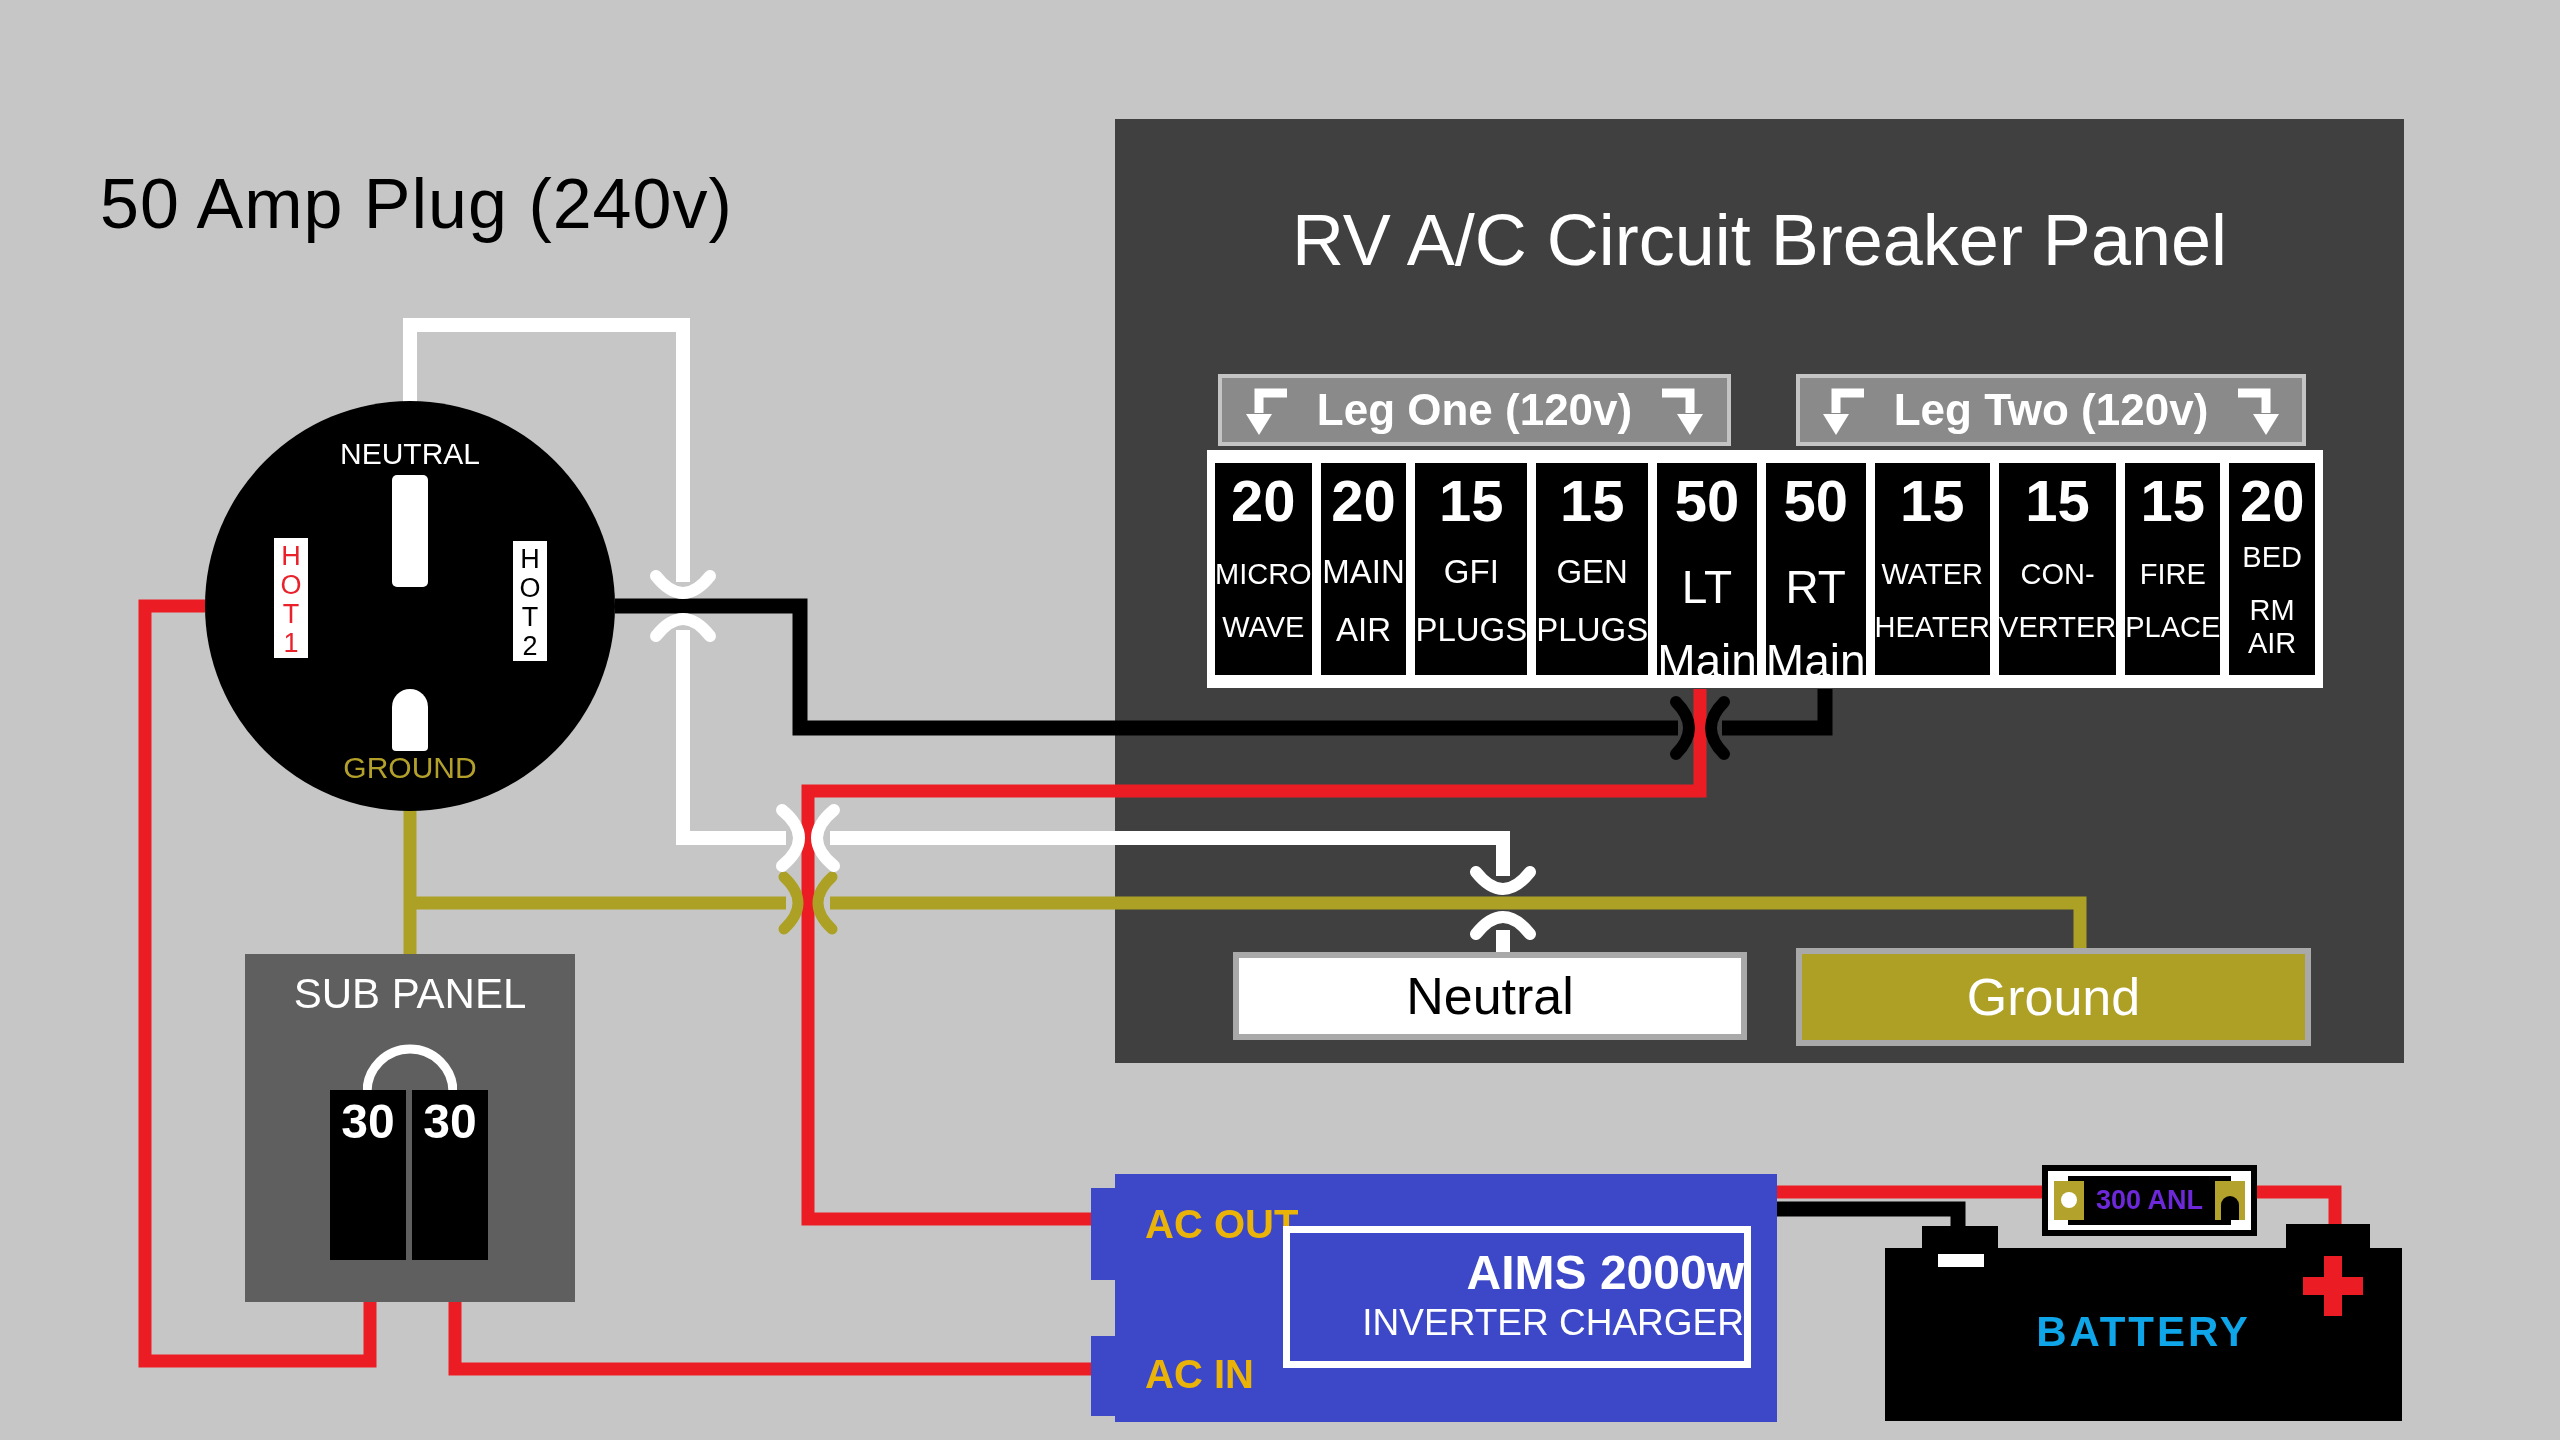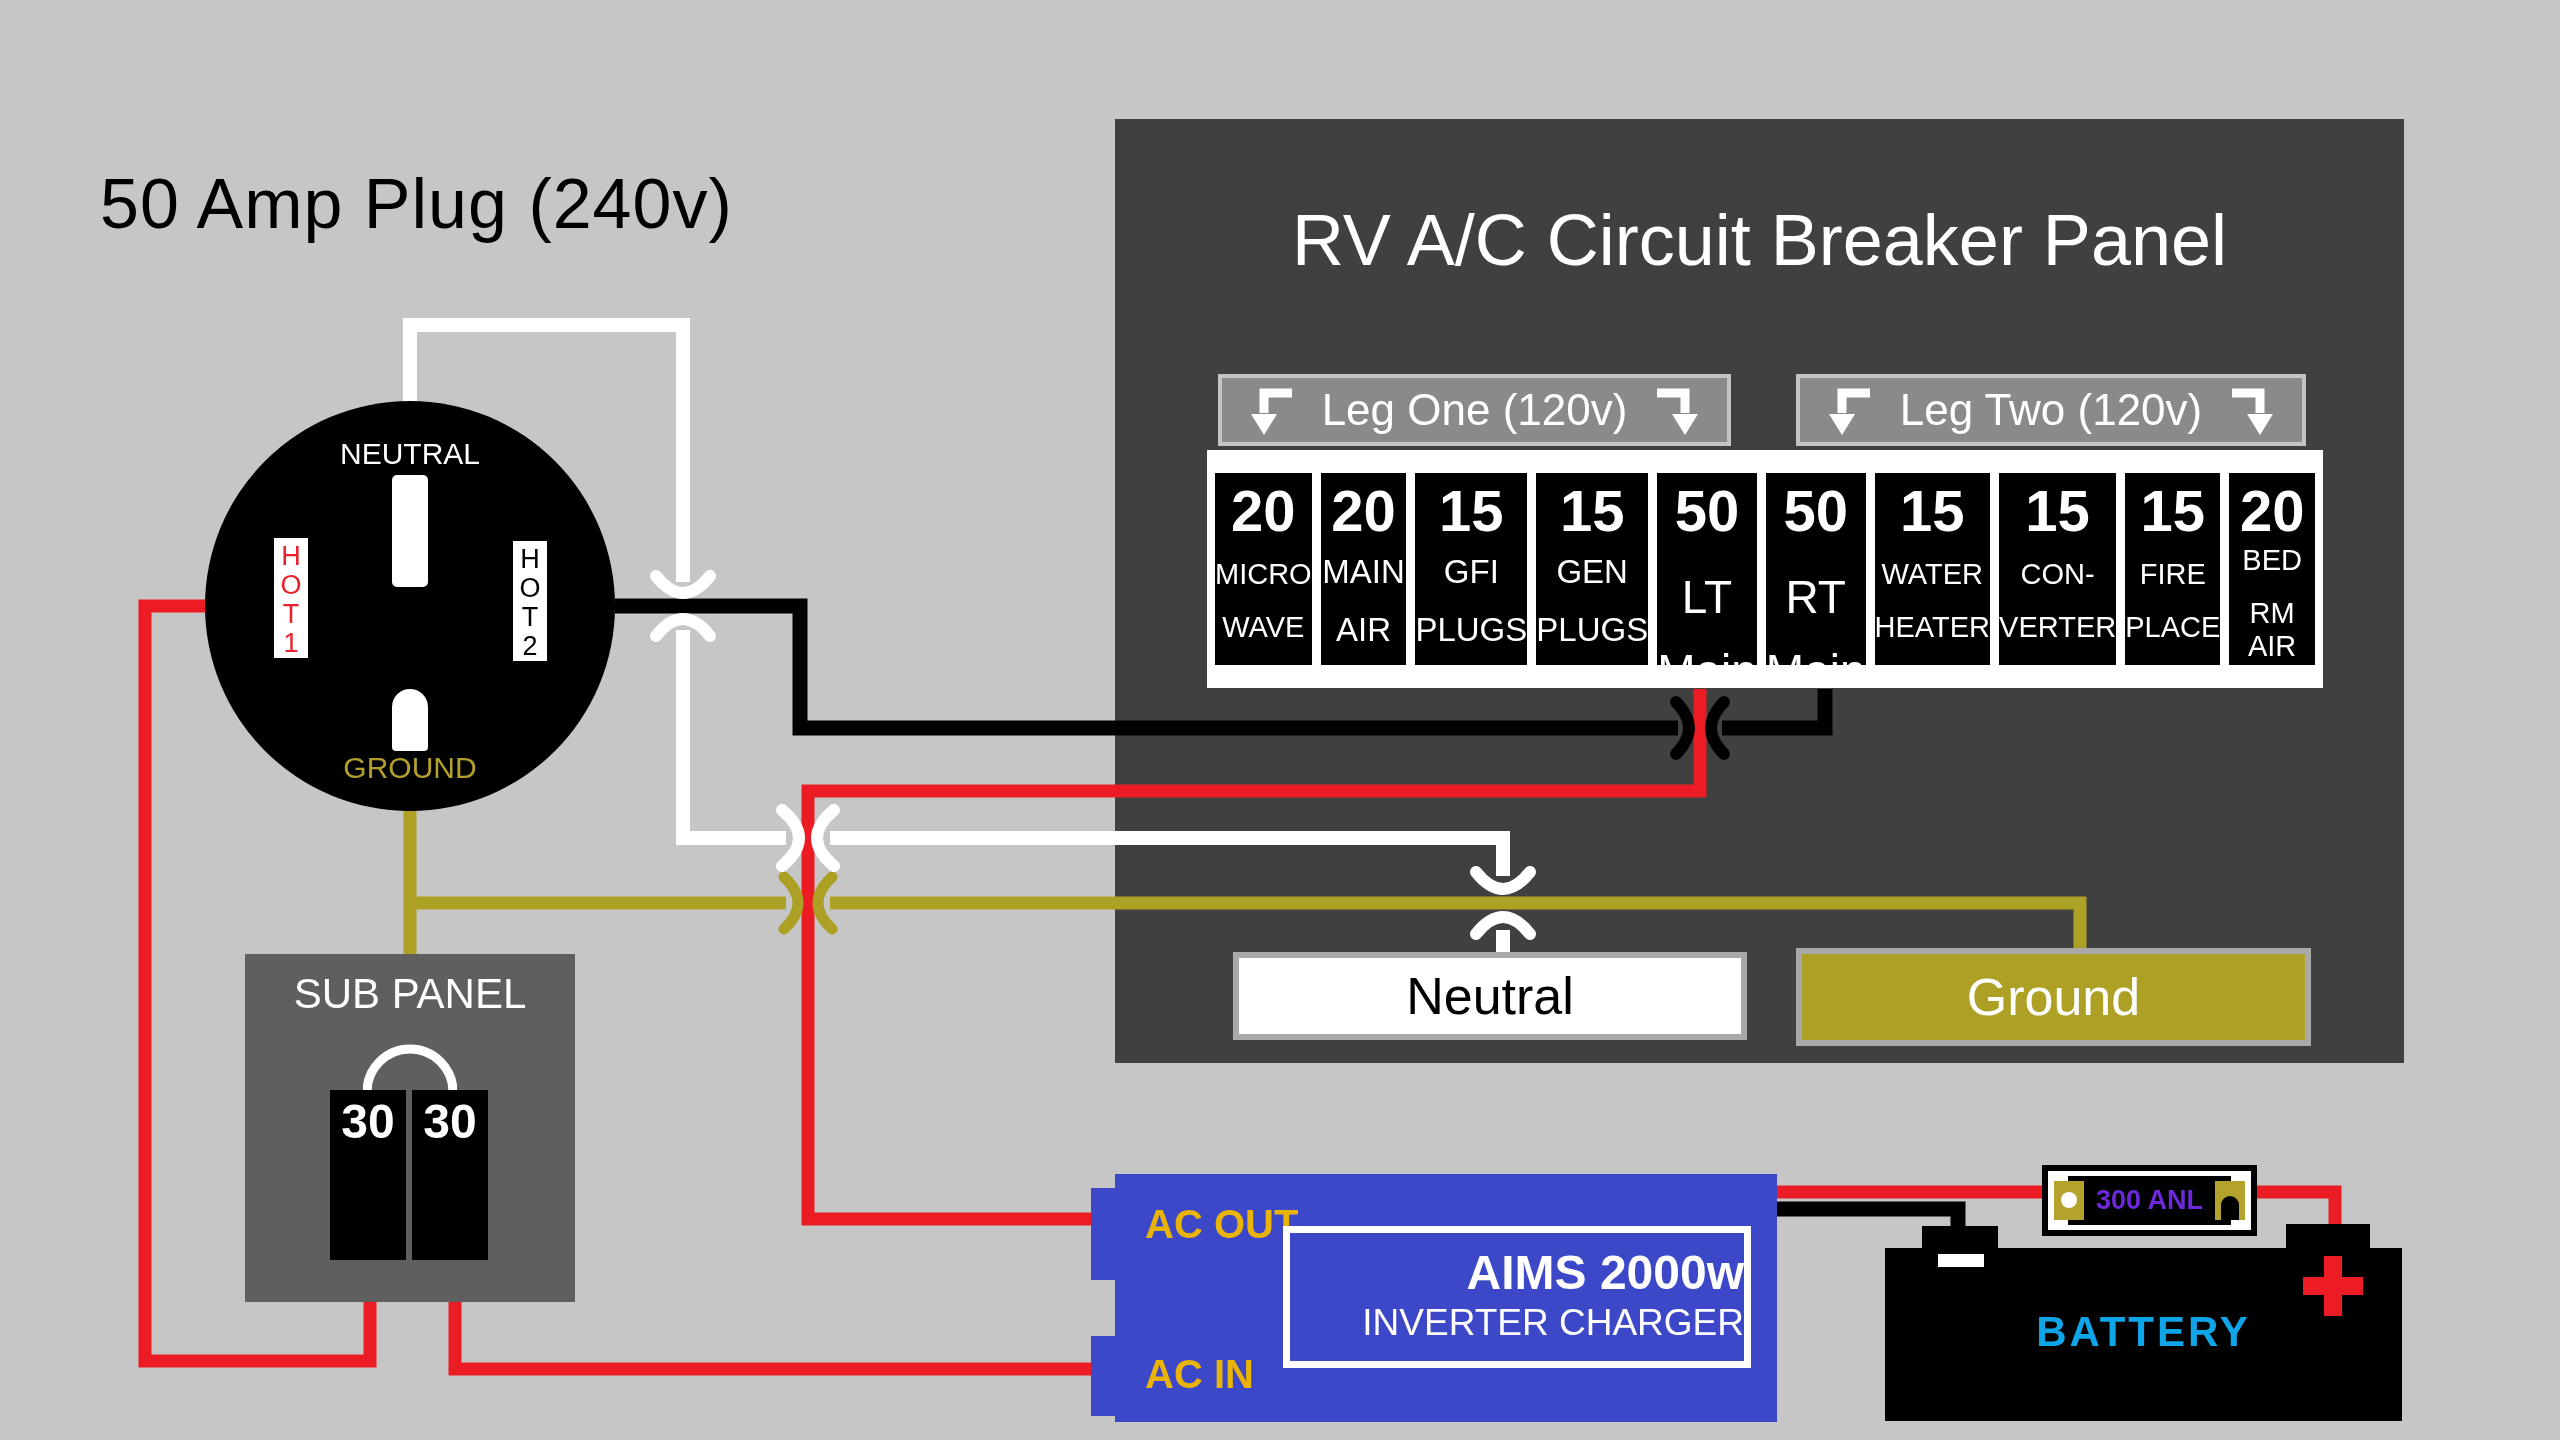--- a/index.html
+++ b/index.html
@@ -7,27 +7,27 @@
          font-family:"Liberation Sans", sans-serif;margin-top:26px;}
   .abs{position:absolute;}
 
   
   #main-title{left:100px;top:138px;font-size:70px;color:#000;letter-spacing:1px;}
 
   
   #panel{left:1115px;top:93px;width:1289px;height:944px;background:#404040;z-index:1;}
   #panel-title{left:0;top:80px;width:100%;text-align:center;color:#fff;font-size:72px;}
   .leg-label{top:255px;height:72px;background:#8A8A8A;border:4px solid #C4C4C4;box-sizing:border-box;
-             display:flex;align-items:center;justify-content:center;gap:26px;color:#fff;font-size:44px;}
+             display:flex;align-items:center;justify-content:center;gap:26px;color:#fff;font-size:44px;font-weight:bold;}
   #leg-one{left:103px;width:513px;}
   #leg-two{left:681px;width:510px;}
   .leg-arrow{width:50px;height:54px;flex:0 0 auto;}
 
   #breaker-strip{left:92px;top:331px;width:1116px;height:238px;background:#fff;
-                 display:flex;gap:9px;padding:23px 8px;box-sizing:border-box;z-index:2;}
+                 display:flex;gap:9px;padding:13px 8px;box-sizing:border-box;z-index:2;}
   .breaker-cell{flex:1;background:#000;color:#fff;display:flex;flex-direction:column;align-items:center;text-align:center;}
   .breaker-amp{font-size:58px;font-weight:bold;margin-top:4px;}
   .breaker-labels{flex:1;display:flex;flex-direction:column;justify-content:center;gap:20px;font-size:33px;padding-bottom:8px;width:100%;}
   .breaker-cell.small .breaker-labels{font-size:29px;}
   .breaker-cell.mains .breaker-labels{font-size:46px;justify-content:space-between;padding:26px 0 10px;}
 
   .bus-box{box-sizing:border-box;border:6px solid #A9A9A9;display:flex;align-items:center;justify-content:center;font-size:52px;}
   #neutral-bus{left:118px;top:833px;width:514px;height:88px;background:#fff;color:#000;}
   #ground-bus{left:681px;top:829px;width:515px;height:98px;background:#ADA024;color:#fff;}
 

